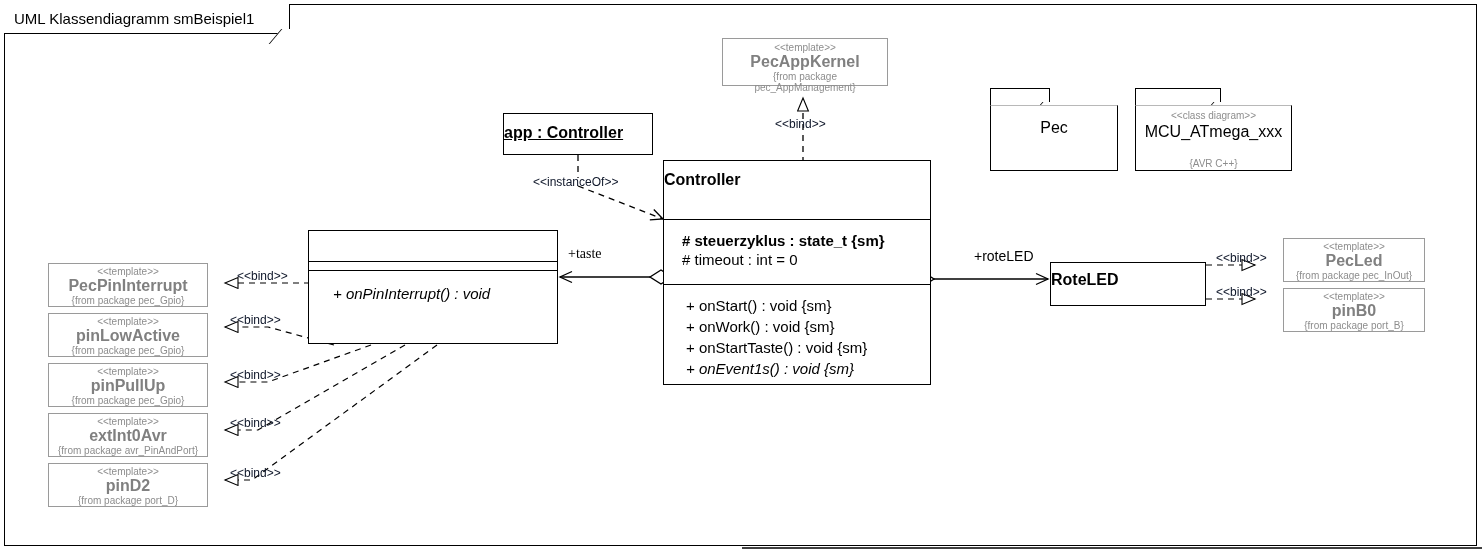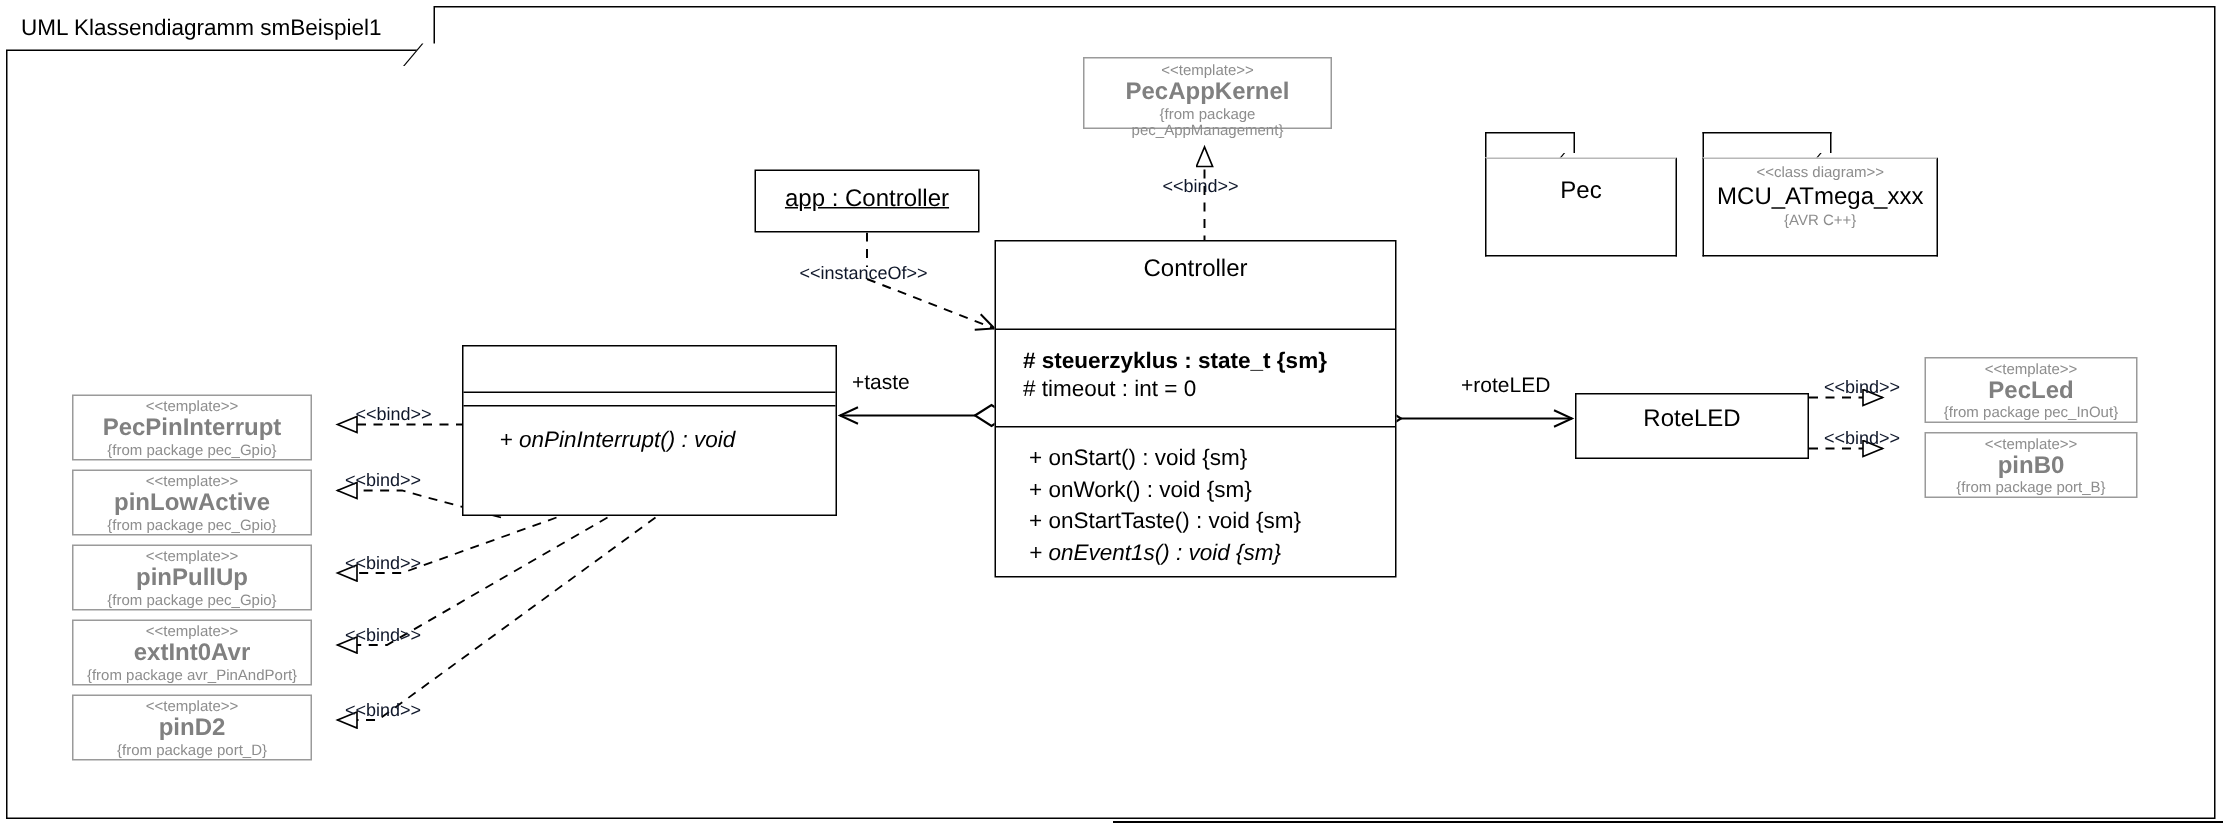--- a/index.html
+++ b/index.html
@@ -15,21 +15,21 @@
              box-sizing:border-box;background:#fff;}
   #title-tab:after{content:"";position:absolute;right:-1.5px;bottom:-11px;
              width:15px;height:15px;border-left:1.5px solid #000;
              background:#fff;transform:skewX(-40deg);}
   #title-text{position:absolute;left:14px;top:10px;font-size:15px;color:#000;
               white-space:nowrap;}
 
   
   .cbox{position:absolute;box-sizing:border-box;background:#fff;
         border:1.6px solid #000;}
-  .cbox .cname{font-weight:normal;text-align:center;font-size:16px;color:#000;}
+  .cbox .cname{font-weight:bold;text-align:left;font-size:16px;color:#000;}
   .comp{border-top:1.6px solid #000;box-sizing:border-box;}
   .attrline{font-size:15px;color:#000;white-space:nowrap;}
   .b{font-weight:bold;}
   .it{font-style:italic;}
 
   
   .tbox{position:absolute;box-sizing:border-box;background:#fff;
         border:1.3px solid #9a9a9a;text-align:center;color:#808080;}
   .tbox .stereo{font-size:10px;line-height:11px;color:#8d8d8d;}
   .tbox .tname{font-size:16px;font-weight:bold;line-height:18px;color:#808080;}
@@ -141,21 +141,21 @@
     <div class="pname" style="margin-top:12px;">Pec</div>
     <div class="pnote"></div>
   </div>
 </div>
 
 <div class="pkgbox" style="left:1135px;top:88px;">
   <div class="pkgtab" style="width:86px;height:18px;"></div>
   <div class="pkgbody" style="top:17px;width:157px;height:66px;">
     <div class="pstereo" style="margin-top:4px;">&lt;&lt;class diagram&gt;&gt;</div>
     <div class="pname">MCU_ATmega_xxx</div>
-    <div class="pnote" style="margin-top:0;">{AVR C++}</div>
+    <div class="pnote" style="margin-top:16px;">{AVR C++}</div>
   </div>
 </div>
 
 <div class="cbox" style="left:503px;top:113px;width:150px;height:42px;">
   <div class="cname" style="margin-top:10px;text-decoration:underline;">app : Controller</div>
 </div>
 <div class="elabel" style="left:533px;top:175px;">&lt;&lt;instanceOf&gt;&gt;</div>
 
 <div class="cbox" style="left:663px;top:160px;width:268px;height:225px;">
   <div class="cname" style="margin-top:10px;">Controller</div>
@@ -170,21 +170,21 @@
     <div class="attrline it" style="line-height:21px;">+ onEvent1s() : void {sm}</div>
   </div>
 </div>
 
 <div class="cbox" style="left:308px;top:230px;width:250px;height:114px;">
   <div class="comp" style="margin-top:30px;height:9px;"></div>
   <div class="comp" style="height:64px;padding:14px 0 0 24px;">
     <div class="attrline it" style="font-size:15px;">+ onPinInterrupt() : void</div>
   </div>
 </div>
-<div class="rolelabel" style="left:568px;top:246px;">+taste</div>
+<div class="rolelabel" style="left:568px;top:246px;font-family:Liberation Serif, serif;">+taste</div>
 
 <div class="cbox" style="left:1050px;top:262px;width:156px;height:44px;">
   <div class="cname" style="margin-top:8px;">RoteLED</div>
 </div>
 <div class="rolelabel" style="left:974px;top:248px;">+roteLED</div>
 
 <div class="tbox" style="left:48px;top:263px;width:160px;height:44px;padding-top:2px;">
   <div class="stereo">&lt;&lt;template&gt;&gt;</div>
   <div class="tname">PecPinInterrupt</div>
   <div class="pkg">{from package pec_Gpio}</div>

